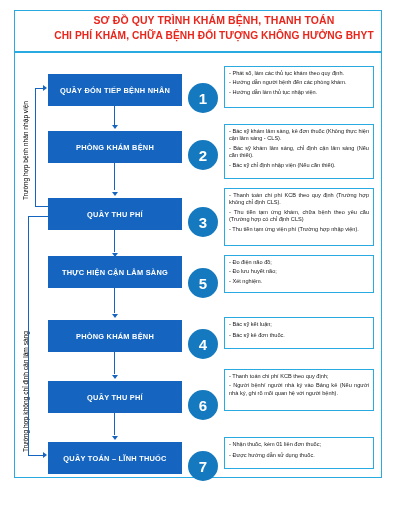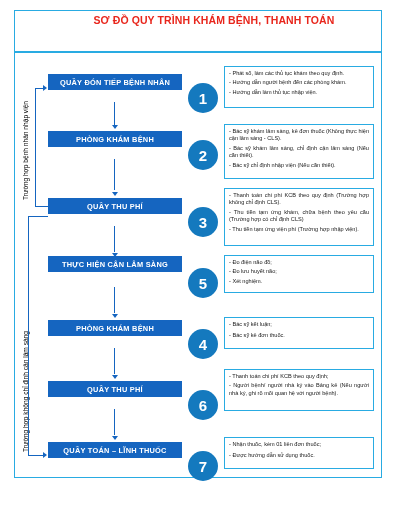--- a/index.html
+++ b/index.html
@@ -58,21 +58,21 @@
     transform: rotate(-90deg);
   }
   #vlabel-inpatient { left: 22px; top: 200px; }
   #vlabel-noncls   { left: 22px; top: 452px; }
 
   
   .pbox {
     position: absolute;
     left: 48px;
     width: 134px;
-    height: 16px;
+    height: 32px;
     background: #1565C0;
     color: #ffffff;
     font-size: 7.4px;
     font-weight: bold;
     letter-spacing: 0.25px;
     display: flex;
     align-items: center;
     justify-content: center;
     text-align: center;
     box-sizing: border-box;
@@ -139,20 +139,21 @@
     border-left: 4.6px solid #1565C0;
   }
 </style>
 </head>
 <body>
 
 <div id="frame"></div>
 
 <div id="title">
   <span class="line line1">SƠ ĐỒ QUY TRÌNH KHÁM BỆNH, THANH TOÁN</span>
+  <span class="line line2">CHI PHÍ KHÁM, CHỮA BỆNH ĐỐI TƯỢNG  KHÔNG HƯỞNG BHYT</span>
 </div>
 <div id="titlerule"></div>
 
 <div class="vlabel" id="vlabel-inpatient">Trường hợp bệnh nhân nhập viện</div>
 <div class="vlabel" id="vlabel-noncls">Trường hợp không chỉ định cận lâm sàng</div>
 
 <div class="pbox" style="top:74px">QUẦY ĐÓN TIẾP BỆNH NHÂN</div>
 <div class="pbox" style="top:131px">PHÒNG KHÁM BỆNH</div>
 <div class="pbox" style="top:198px">QUẦY THU PHÍ</div>
 <div class="pbox" style="top:256px">THỰC HIỆN CẬN LÂM SÀNG</div>

